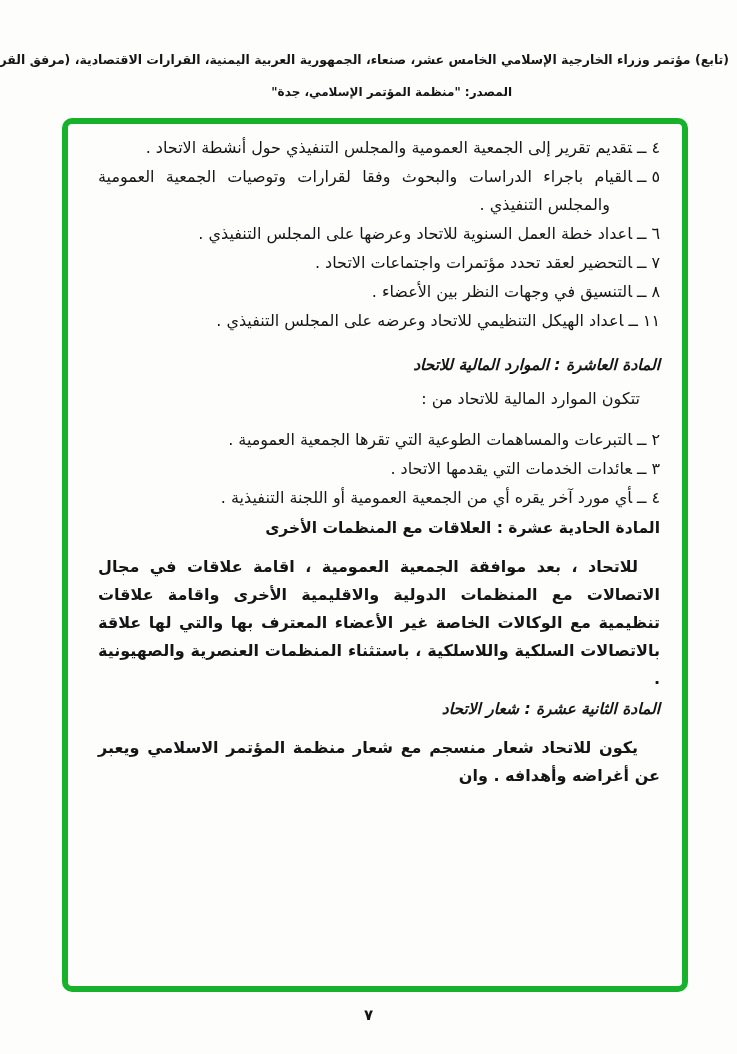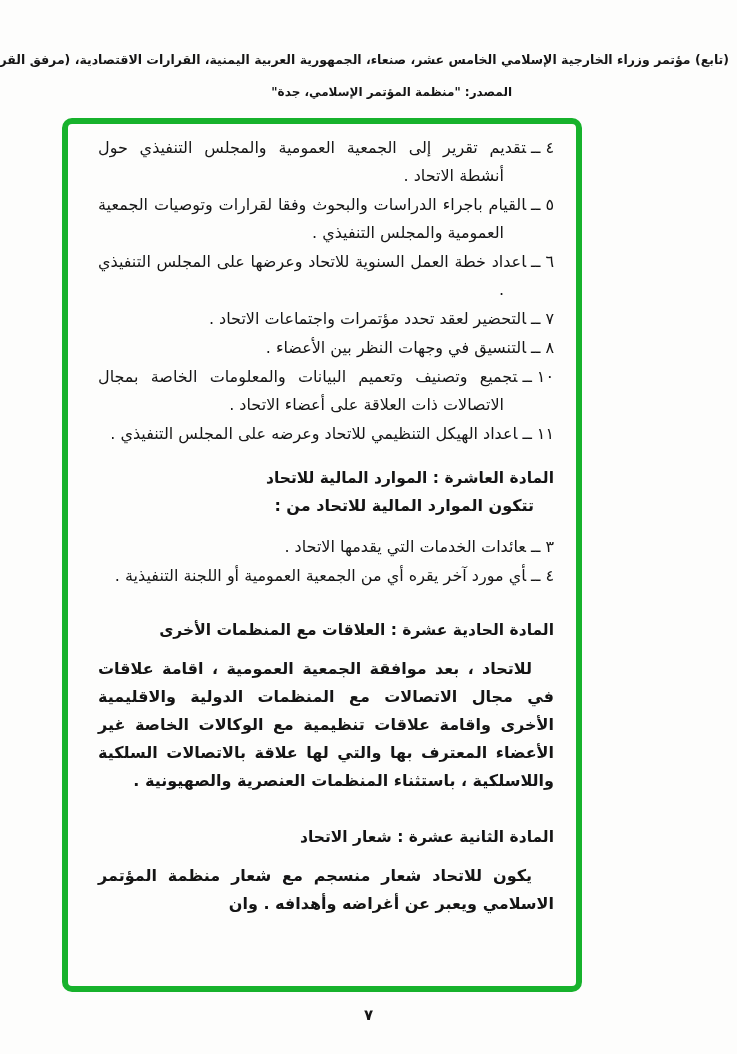--- a/index.html
+++ b/index.html
@@ -20,55 +20,54 @@
     font-size: 12.5px; font-weight: bold;
     white-space: nowrap;
   }
   .hdr2 {
     position: absolute; top: 85px; right: 225px;
     font-size: 12px; font-weight: bold;
     white-space: nowrap; text-align: right;
   }
   .frame {
     position: absolute; top: 118px; left: 62px;
-    width: 520px; height: 874px;
+    width: 626px; height: 874px;
     border: 6px solid #17b22c;
     border-radius: 10px;
     padding: 10px 22px 0 30px;
     overflow: hidden;
     background: transparent;
   }
   .item {
     font-size: 16px; line-height: 28px;
     text-align: justify;
     padding-right: 50px; text-indent: -50px;
     margin-bottom: 1px;
   }
   .dash { padding: 0 5px; }
   .h-art {
     font-size: 15.5px; font-weight: bold;
     line-height: 24px;
   }
-  .mt-art10 { margin-top: 18px; }
+  .mt-art10 { margin-top: 18px; font-style: italic; }
   .intro {
-    margin-top: 2px;
+    margin-top: 8px;
     font-size: 16px; line-height: 28px;
     text-indent: 20px;
-    font-weight: bold;
   }
   .res-items { margin-top: 13px; }
-  .mt-art11 { margin-top: 28px; }
+  .mt-art11 { margin-top: 4px; }
   .para {
     margin-top: 13px;
     font-size: 16px; line-height: 28px;
     text-align: justify;
     text-indent: 22px;
     font-weight: bold;
   }
-  .mt-art12 { margin-top: 30px; }
+  .mt-art12 { margin-top: 4px; font-style: italic; }
   .pagenum {
     position: absolute; top: 1006px; left: 0; right: 0;
     text-align: center;
     font-size: 15px; font-weight: bold;
   }
 </style>
 </head>
 <body>
 
 <div class="sheet">
@@ -77,28 +76,28 @@
   <div class="hdr2">المصدر:  "منظمة المؤتمر الإسلامي، جدة"</div>
 
   <div class="frame">
 
     <div class="duties">
       <div class="item"><span>٤</span><span class="dash">ــ</span><span>تقديم تقرير إلى الجمعية العمومية والمجلس التنفيذي حول أنشطة الاتحاد .</span></div>
       <div class="item"><span>٥</span><span class="dash">ــ</span><span>القيام باجراء الدراسات والبحوث وفقا لقرارات وتوصيات الجمعية العمومية والمجلس التنفيذي .</span></div>
       <div class="item"><span>٦</span><span class="dash">ــ</span><span>اعداد خطة العمل السنوية للاتحاد وعرضها على المجلس التنفيذي .</span></div>
       <div class="item"><span>٧</span><span class="dash">ــ</span><span>التحضير لعقد تحدد مؤتمرات واجتماعات الاتحاد .</span></div>
       <div class="item"><span>٨</span><span class="dash">ــ</span><span>التنسيق في وجهات النظر بين الأعضاء .</span></div>
-      <div class="item"><span>١٠</span><span class="dash">ــ</span><span>تجميع وتصنيف وتعميم البيانات والمعلومات الخاصة بمجال الاتصالات ذات العلاقة على أعضاء الاتحاد .</span></div>
       <div class="item"><span>١١</span><span class="dash">ــ</span><span>اعداد الهيكل التنظيمي للاتحاد وعرضه على المجلس التنفيذي .</span></div>
     </div>
 
     <div class="h-art mt-art10">المادة العاشرة :  الموارد المالية للاتحاد</div>
     <div class="intro">تتكون الموارد المالية للاتحاد من :</div>
 
     <div class="res-items">
+      <div class="item"><span>٢</span><span class="dash">ــ</span><span>التبرعات والمساهمات الطوعية التي تقرها الجمعية العمومية .</span></div>
       <div class="item"><span>٣</span><span class="dash">ــ</span><span>عائدات الخدمات التي يقدمها الاتحاد .</span></div>
       <div class="item"><span>٤</span><span class="dash">ــ</span><span>أي مورد آخر يقره أي من الجمعية العمومية أو اللجنة التنفيذية .</span></div>
     </div>
 
     <div class="h-art mt-art11">المادة الحادية عشرة :  العلاقات مع المنظمات الأخرى</div>
     <div class="para">للاتحاد ، بعد موافقة الجمعية العمومية ، اقامة علاقات في مجال الاتصالات مع المنظمات الدولية والاقليمية الأخرى واقامة علاقات تنظيمية مع الوكالات الخاصة غير الأعضاء المعترف بها والتي لها علاقة بالاتصالات السلكية واللاسلكية ، باستثناء المنظمات العنصرية والصهيونية .</div>
 
     <div class="h-art mt-art12">المادة الثانية عشرة :  شعار الاتحاد</div>
     <div class="para">يكون للاتحاد شعار منسجم مع شعار منظمة المؤتمر الاسلامي ويعبر عن أغراضه وأهدافه .  وان</div>
 

